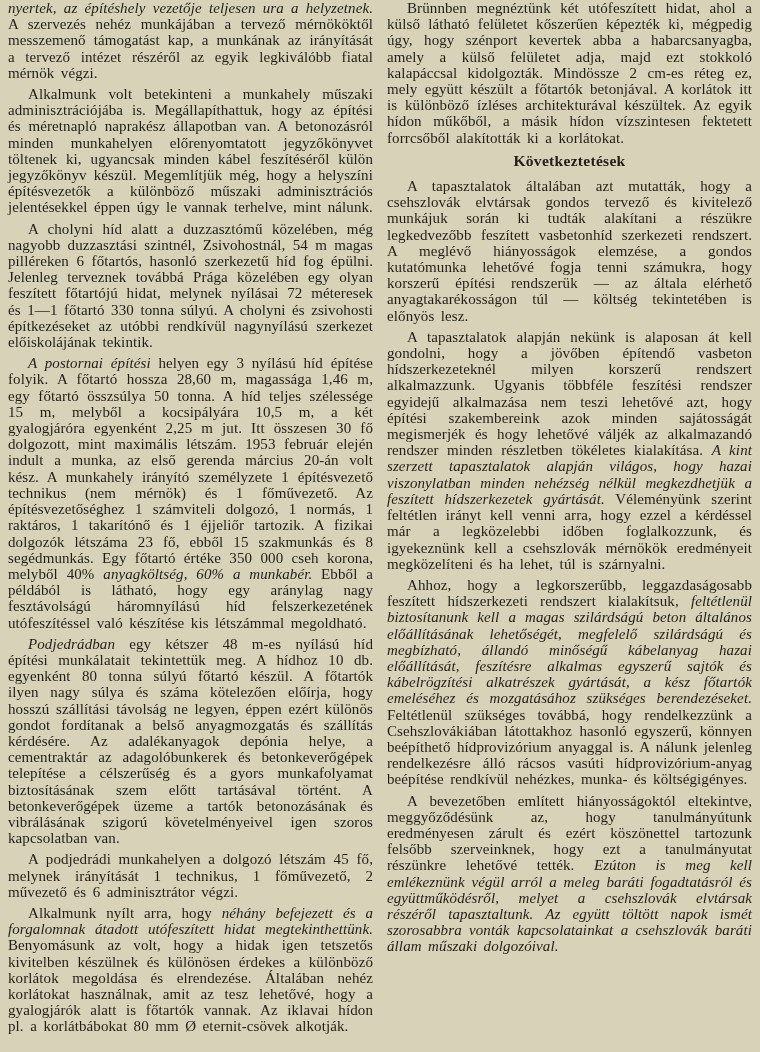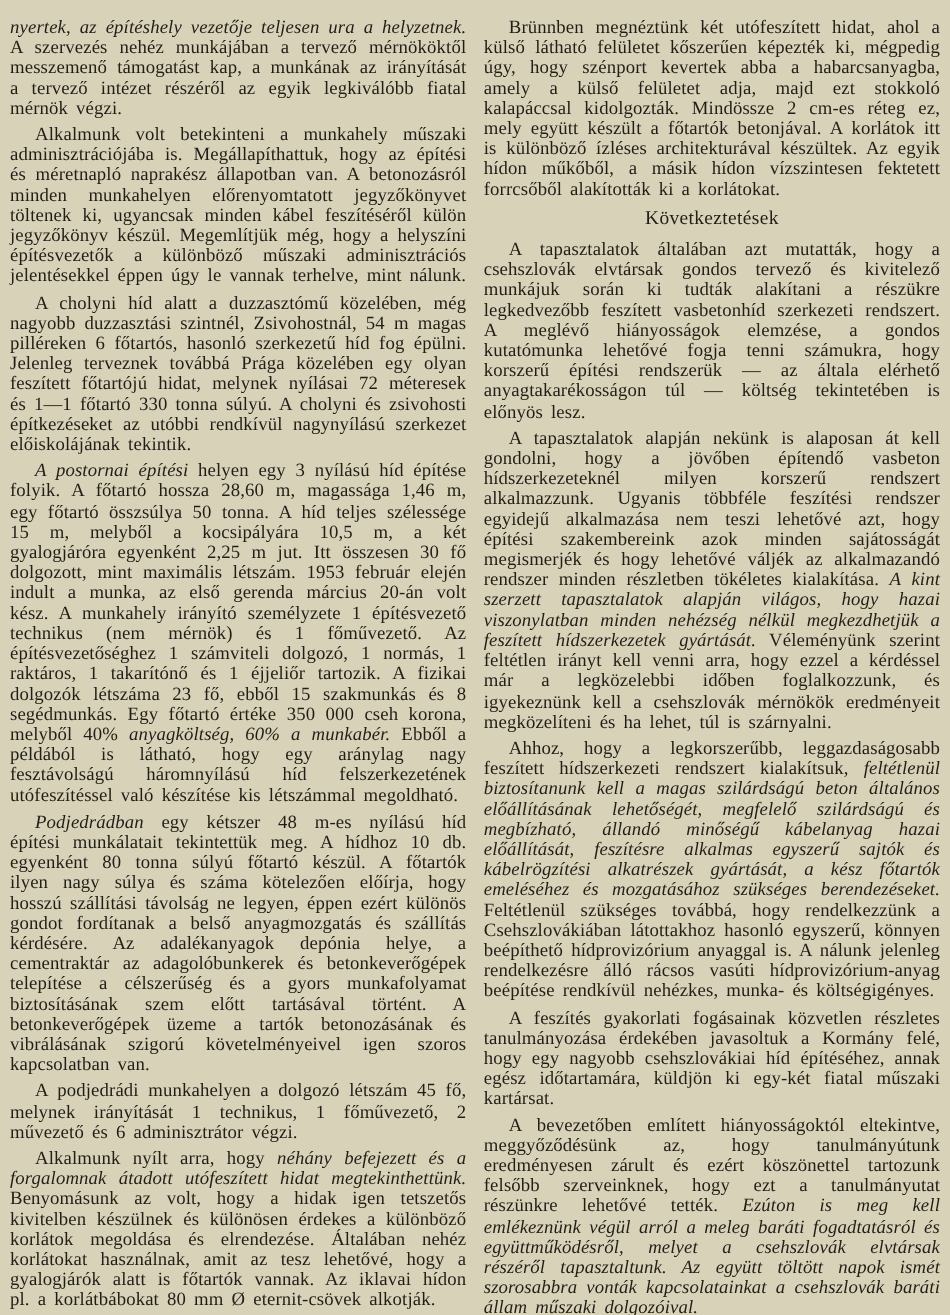--- a/index.html
+++ b/index.html
@@ -8,42 +8,42 @@
   }
   html, body { margin: 0; padding: 0; background: var(--paper); }
   .page {
     position: relative;
     width: 760px;
     height: 1052px;
     box-sizing: border-box;
     background: var(--paper);
     color: var(--ink);
     font-family: "Liberation Serif", "DejaVu Serif", serif;
-    padding: 14px 8px 6px 8px;
+    padding: 0 8px 6px 8px;
     display: flex;
     gap: 14px;
     overflow: hidden;
   }
   .col {
     width: 366px;
     text-align: justify;
     font-size: 15px;
     line-height: 16.2px;
     word-spacing: 2.6px;
     letter-spacing: 0.1px;
   }
   .para {
     margin: 0 0 5px 0;
     text-indent: 20px;
   }
   .col-left .para:first-child { text-indent: 0; }
   .it { font-style: italic; }
   .heading {
     text-align: center;
-    font-weight: normal;
+    font-weight: bold;
     font-size: 15.5px;
     margin: 7px 0 9px 0;
     text-indent: 0;
     letter-spacing: 0.3px;
   }
 </style>
 </head>
 <body>
 
 <div class="page">
@@ -55,16 +55,15 @@
       <p class="para"><span class="it">Podjedrádban</span><span> egy kétszer 48 m-es nyílású híd építési munkálatait tekintettük meg. A hídhoz 10 db. egyenként 80 tonna súlyú főtartó készül. A főtartók ilyen nagy súlya és száma kötelezően előírja, hogy hosszú szállítási távolság ne legyen, éppen ezért különös gondot fordítanak a belső anyagmozgatás és szállítás kérdésére. Az adalékanyagok depónia helye, a cementraktár az adagolóbunkerek és betonkeverőgépek telepítése a célszerűség és a gyors munkafolyamat biztosításának szem előtt tartásával történt. A betonkeverőgépek üzeme a tartók betonozásának és vibrálásának szigorú követelményeivel igen szoros kapcsolatban van.</span></p>
       <p class="para"><span>A podjedrádi munkahelyen a dolgozó létszám 45 fő, melynek irányítását 1 technikus, 1 főművezető, 2 művezető és 6 adminisztrátor végzi.</span></p>
       <p class="para"><span>Alkalmunk nyílt arra, hogy </span><span class="it">néhány befejezett és a forgalomnak átadott utófeszített hidat megtekinthettünk.</span><span> Benyomásunk az volt, hogy a hidak igen tetszetős kivitelben készülnek és különösen érdekes a különböző korlátok megoldása és elrendezése. Általában nehéz korlátokat használnak, amit az tesz lehetővé, hogy a gyalogjárók alatt is főtartók vannak. Az iklavai hídon pl. a korlátbábokat 80 mm Ø eternit-csövek alkotják.</span></p>
     </div>
   <div class="col col-right">
       <p class="para"><span>Brünnben megnéztünk két utófeszített hidat, ahol a külső látható felületet kőszerűen képezték ki, mégpedig úgy, hogy szénport kevertek abba a habarcsanyagba, amely a külső felületet adja, majd ezt stokkoló kalapáccsal kidolgozták. Mindössze 2 cm-es réteg ez, mely együtt készült a főtartók betonjával. A korlátok itt is különböző ízléses architekturával készültek. Az egyik hídon műkőből, a másik hídon vízszintesen fektetett forrcsőből alakították ki a korlátokat.</span></p>
       <h3 class="heading">Következtetések</h3>
       <p class="para"><span>A tapasztalatok általában azt mutatták, hogy a csehszlovák elvtársak gondos tervező és kivitelező munkájuk során ki tudták alakítani a részükre legkedvezőbb feszített vasbetonhíd szerkezeti rendszert. A meglévő hiányosságok elemzése, a gondos kutatómunka lehetővé fogja tenni számukra, hogy korszerű építési rendszerük — az általa elérhető anyagtakarékosságon túl — költség tekintetében is előnyös lesz.</span></p>
       <p class="para"><span>A tapasztalatok alapján nekünk is alaposan át kell gondolni, hogy a jövőben építendő vasbeton hídszerkezeteknél milyen korszerű rendszert alkalmazzunk. Ugyanis többféle feszítési rendszer egyidejű alkalmazása nem teszi lehetővé azt, hogy építési szakembereink azok minden sajátosságát megismerjék és hogy lehetővé váljék az alkalmazandó rendszer minden részletben tökéletes kialakítása. </span><span class="it">A kint szerzett tapasztalatok alapján világos, hogy hazai viszonylatban minden nehézség nélkül megkezdhetjük a feszített hídszerkezetek gyártását.</span><span> Véleményünk szerint feltétlen irányt kell venni arra, hogy ezzel a kérdéssel már a legközelebbi időben foglalkozzunk, és igyekeznünk kell a csehszlovák mérnökök eredményeit megközelíteni és ha lehet, túl is szárnyalni.</span></p>
       <p class="para"><span>Ahhoz, hogy a legkorszerűbb, leggazdaságosabb feszített hídszerkezeti rendszert kialakítsuk, </span><span class="it">feltétlenül biztosítanunk kell a magas szilárdságú beton általános előállításának lehetőségét, megfelelő szilárdságú és megbízható, állandó minőségű kábelanyag hazai előállítását, feszítésre alkalmas egyszerű sajtók és kábelrögzítési alkatrészek gyártását, a kész főtartók emeléséhez és mozgatásához szükséges berendezéseket.</span><span> Feltétlenül szükséges továbbá, hogy rendelkezzünk a Csehszlovákiában látottakhoz hasonló egyszerű, könnyen beépíthető hídprovizórium anyaggal is. A nálunk jelenleg rendelkezésre álló rácsos vasúti hídprovizórium-anyag beépítése rendkívül nehézkes, munka- és költségigényes.</span></p>
-      <p class="para"><span>A feszítés gyakorlati fogásainak közvetlen részletes tanulmányozása érdekében javasoltuk a Kormány felé, hogy egy nagyobb csehszlovákiai híd építéséhez, annak egész időtartamára, küldjön ki egy-két fiatal műszaki kartársat.</span></p>
       <p class="para"><span>A bevezetőben említett hiányosságoktól eltekintve, meggyőződésünk az, hogy tanulmányútunk eredményesen zárult és ezért köszönettel tartozunk felsőbb szerveinknek, hogy ezt a tanulmányutat részünkre lehetővé tették. </span><span class="it">Ezúton is meg kell emlékeznünk végül arról a meleg baráti fogadtatásról és együttműködésről, melyet a csehszlovák elvtársak részéről tapasztaltunk. Az együtt töltött napok ismét szorosabbra vonták kapcsolatainkat a csehszlovák baráti állam műszaki dolgozóival.</span></p>
     </div>
 </div>
 
 </body></html>

